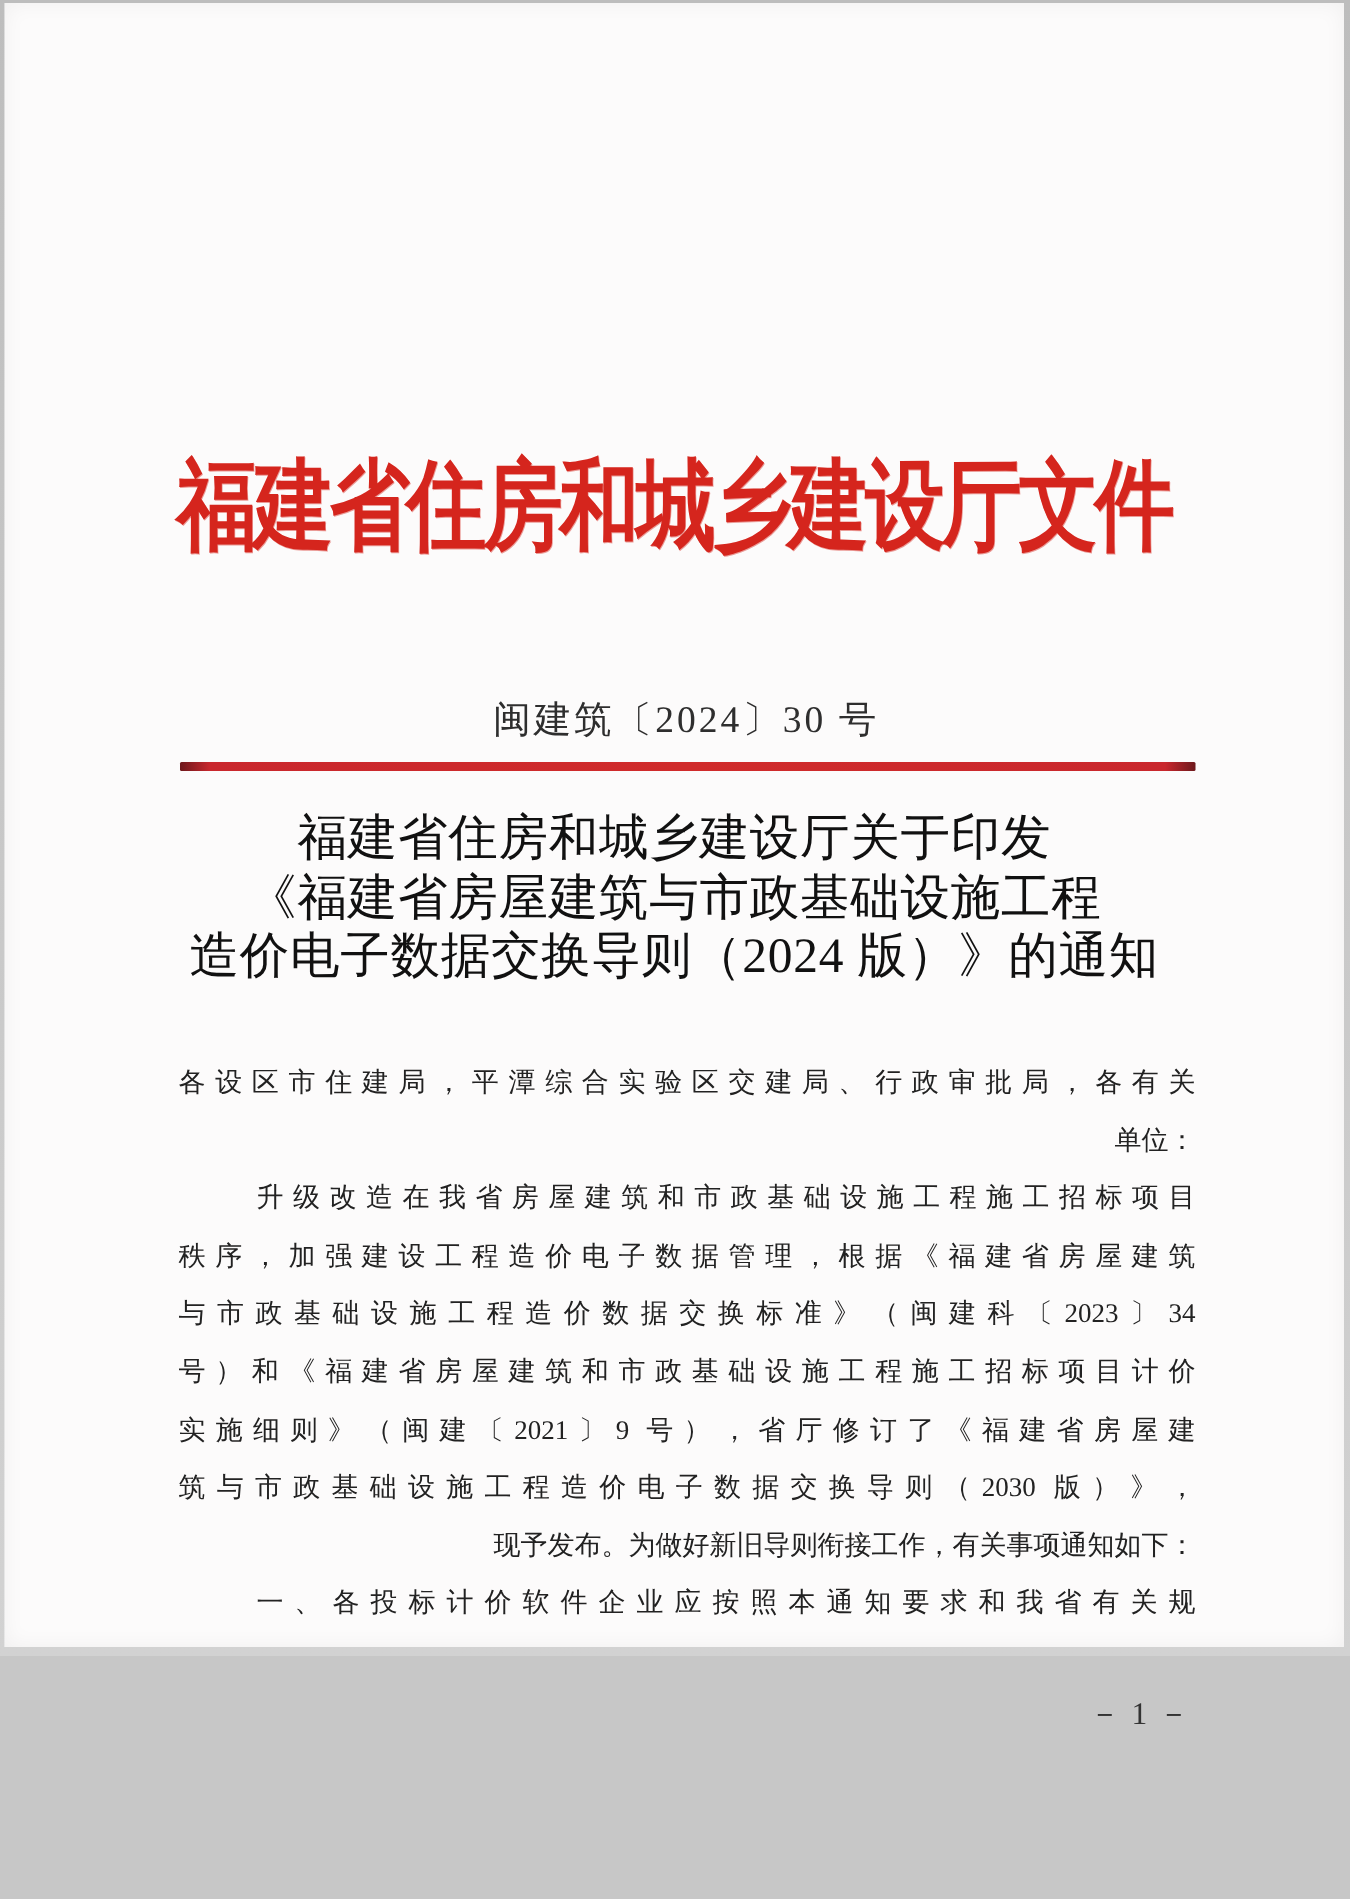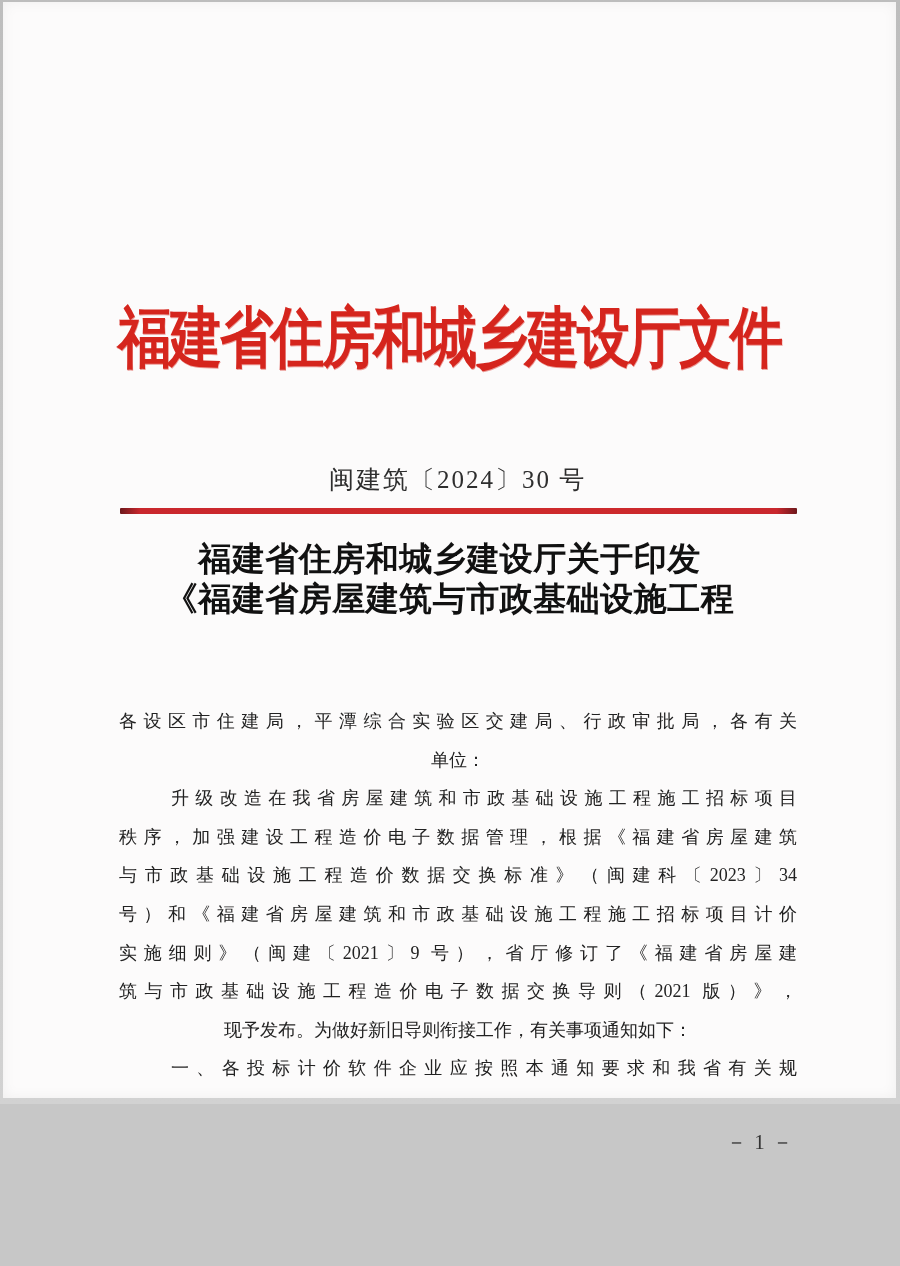--- a/index.html
+++ b/index.html
@@ -47,21 +47,21 @@
     top: 506px; left: 117px;
     width: 677px; height: 6px;
     background: linear-gradient(90deg, #6d181c 0%, #c9272d 3%, #d02b2b 50%, #c9272d 97%, #6d181c 100%);
     border-radius: 1px;
   }
   .doc-title {
     position: absolute;
     top: 538px; left: 0; width: 100%;
     text-align: center;
     font-size: 33px;
-    font-weight: 700;
+    font-weight: 400;
     line-height: 39.5px;
     color: #111;
     letter-spacing: 0.5px;
   }
   .body-block {
     position: absolute;
     top: 700px; left: 116px;
     width: 678px;
     font-size: 18px;
     line-height: 38.6px;
@@ -70,21 +70,21 @@
   .t-line {
     white-space: nowrap;
   }
   .b-line {
     width: 100%;
     text-align: justify;
     text-align-last: justify;
     white-space: nowrap;
   }
   .b-line.short {
-    text-align: center;
+    text-align: right;
     text-align-last: auto;
   }
   .b-line.indent {
     text-indent: 52px;
   }
   .page-number {
     position: absolute;
     top: 1126px; left: 692px;
     width: 130px;
     text-align: center;
@@ -101,31 +101,32 @@
 
     <div class="banner">福建省住房和城乡建设厅文件</div>
 
     <div class="doc-number">闽建筑〔2024〕30 号</div>
 
     <div class="red-rule"></div>
 
     <div class="doc-title">
       <div class="t-line">福建省住房和城乡建设厅关于印发</div>
       <div class="t-line">《福建省房屋建筑与市政基础设施工程</div>
+      <div class="t-line">造价电子数据交换导则（2024 版）》的通知</div>
     </div>
 
     <div class="body-block">
       <div class="b-line">各设区市住建局，平潭综合实验区交建局、行政审批局，各有关</div>
       <div class="b-line short">单位：</div>
       <div class="b-line indent">升级改造在我省房屋建筑和市政基础设施工程施工招标项目</div>
       <div class="b-line">秩序，加强建设工程造价电子数据管理，根据《福建省房屋建筑</div>
       <div class="b-line">与市政基础设施工程造价数据交换标准》（闽建科〔2023〕34</div>
       <div class="b-line">号）和《福建省房屋建筑和市政基础设施工程施工招标项目计价</div>
       <div class="b-line">实施细则》（闽建〔2021〕9 号），省厅修订了《福建省房屋建</div>
-      <div class="b-line">筑与市政基础设施工程造价电子数据交换导则（2021 版）》，</div>
+      <div class="b-line">筑与市政基础设施工程造价电子数据交换导则（2030 版）》，</div>
       <div class="b-line short">现予发布。为做好新旧导则衔接工作，有关事项通知如下：</div>
       <div class="b-line indent">一、各投标计价软件企业应按照本通知要求和我省有关规</div>
     </div>
 
     <div class="page-number">－ 1 －</div>
 
   </div>
 </div>
 
 </body></html>

